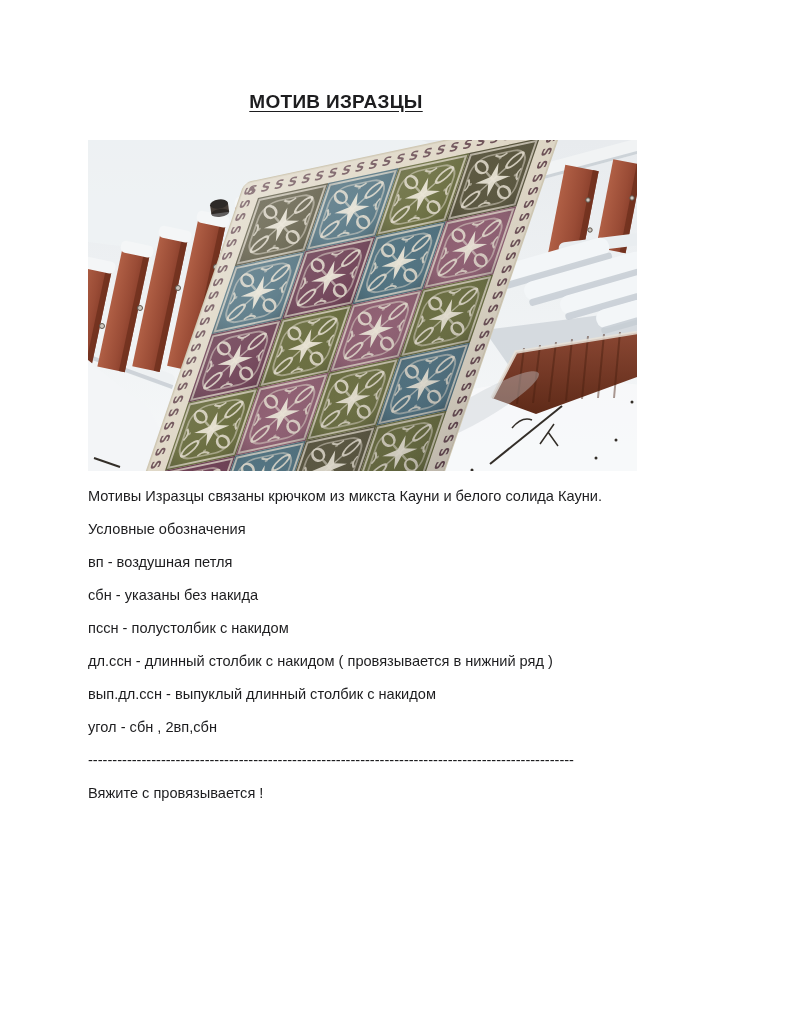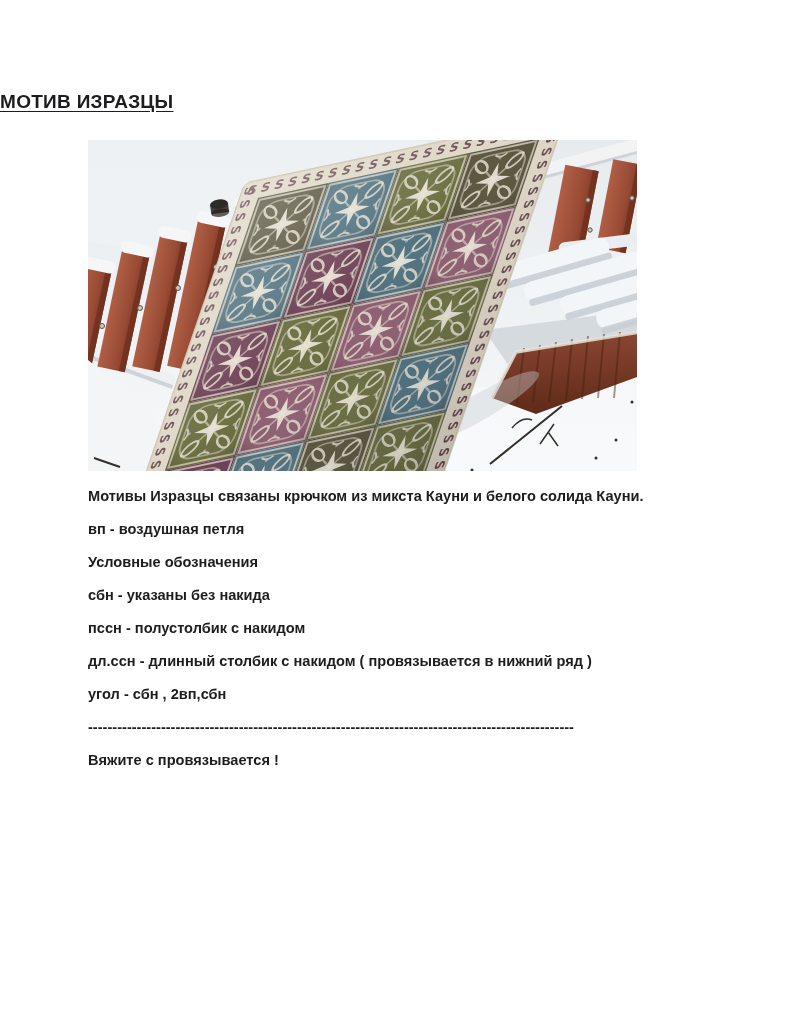--- a/index.html
+++ b/index.html
@@ -2,29 +2,29 @@
 <html><head>
 <meta charset="utf-8">
 <style>
   html,body{margin:0;padding:0;}
   body{
     width:800px;height:1035px;position:relative;overflow:hidden;
     background:#ffffff;color:#1d1d1f;
     font-family:"Liberation Sans",sans-serif;
   }
   .title{
-    position:absolute;top:91px;left:0;width:672px;text-align:left;
+    position:absolute;top:91px;left:0;width:672px;text-align:center;
     font-size:19px;font-weight:600;letter-spacing:.3px;
   }
   .title span{text-decoration:underline;text-underline-offset:3px;}
   .photo{
     position:absolute;left:88px;top:140px;width:549px;height:331px;overflow:hidden;
   }
   .photo svg{display:block;}
-  .content{position:absolute;left:88px;top:485px;width:672px;font-weight:bold;}
+  .content{position:absolute;left:88px;top:485px;width:672px;}
   .content p{
     margin:0 0 10px 0;font-size:14.6px;line-height:23px;white-space:pre-wrap;
   }
   .content p.divider{font-size:14.6px;letter-spacing:0;}
 </style>
 </head>
 <body>
 
 <div class="title">
   <span>МОТИВ ИЗРАЗЦЫ</span>
@@ -233,21 +233,22 @@
           <use href="#motif" xlink:href="#motif" x="144" y="288" color="#555138"></use>
           <use href="#motif" xlink:href="#motif" x="216" y="288" color="#676b3a"></use>
         </g>
       <rect x="-20" y="-20" width="328" height="400" fill="url(#blight)"></rect>
     </g>
   </svg>
 </div>
 
 <div class="content">
   <p>Мотивы Изразцы связаны крючком из микста Кауни и белого солида Кауни.</p>
+  <p>Условные обозначения</p>
   <p>вп - воздушная петля</p>
-  <p>Условные обозначения</p>
   <p>сбн - указаны без накида</p>
   <p>пссн - полустолбик с накидом</p>
   <p>дл.ссн - длинный столбик с накидом ( провязывается в нижний ряд )</p>
+  <p>вып.дл.ссн - выпуклый длинный столбик с накидом</p>
   <p>угол - сбн , 2вп,сбн</p>
   <p class="divider">----------------------------------------------------------------------------------------------------</p>
   <p>Вяжите с провязывается !</p>
 </div>
 
 </body></html>

